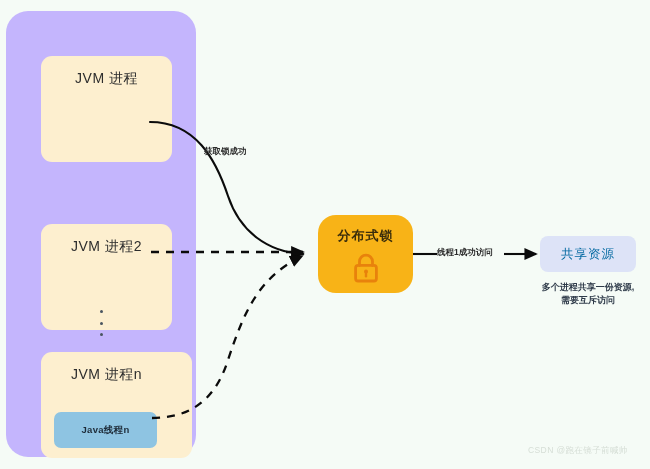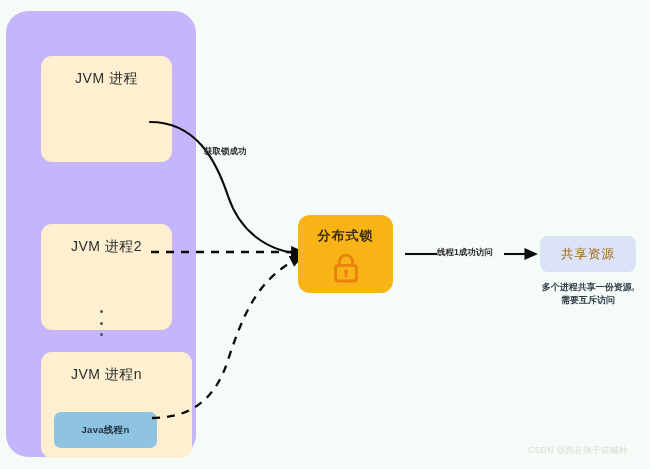--- a/index.html
+++ b/index.html
@@ -90,26 +90,26 @@
     display: block;
     width: 3px;
     height: 3px;
     background: #4a5560;
     border-radius: 50%;
   }
 
   
   .lock-node {
     position: absolute;
-    left: 298px;
+    left: 318px;
     top: 215px;
     width: 95px;
     height: 78px;
     background: #f8b317;
-    border-radius: 12px;
+    border-radius: 18px;
   }
   .lock-title {
     position: absolute;
     left: 0;
     top: 12px;
     width: 95px;
     text-align: center;
     font-size: 13px;
     font-weight: bold;
     color: #3a2d0b;
@@ -130,21 +130,21 @@
     left: 540px;
     top: 236px;
     width: 96px;
     height: 36px;
     background: #dde3f7;
     border-radius: 8px;
     display: flex;
     align-items: center;
     justify-content: center;
     font-size: 12.5px;
-    color: #a16207;
+    color: #0369a1;
     letter-spacing: 1px;
     white-space: nowrap;
   }
   .resource-note {
     position: absolute;
     left: 518px;
     top: 281px;
     width: 140px;
     text-align: center;
     font-size: 9px;

